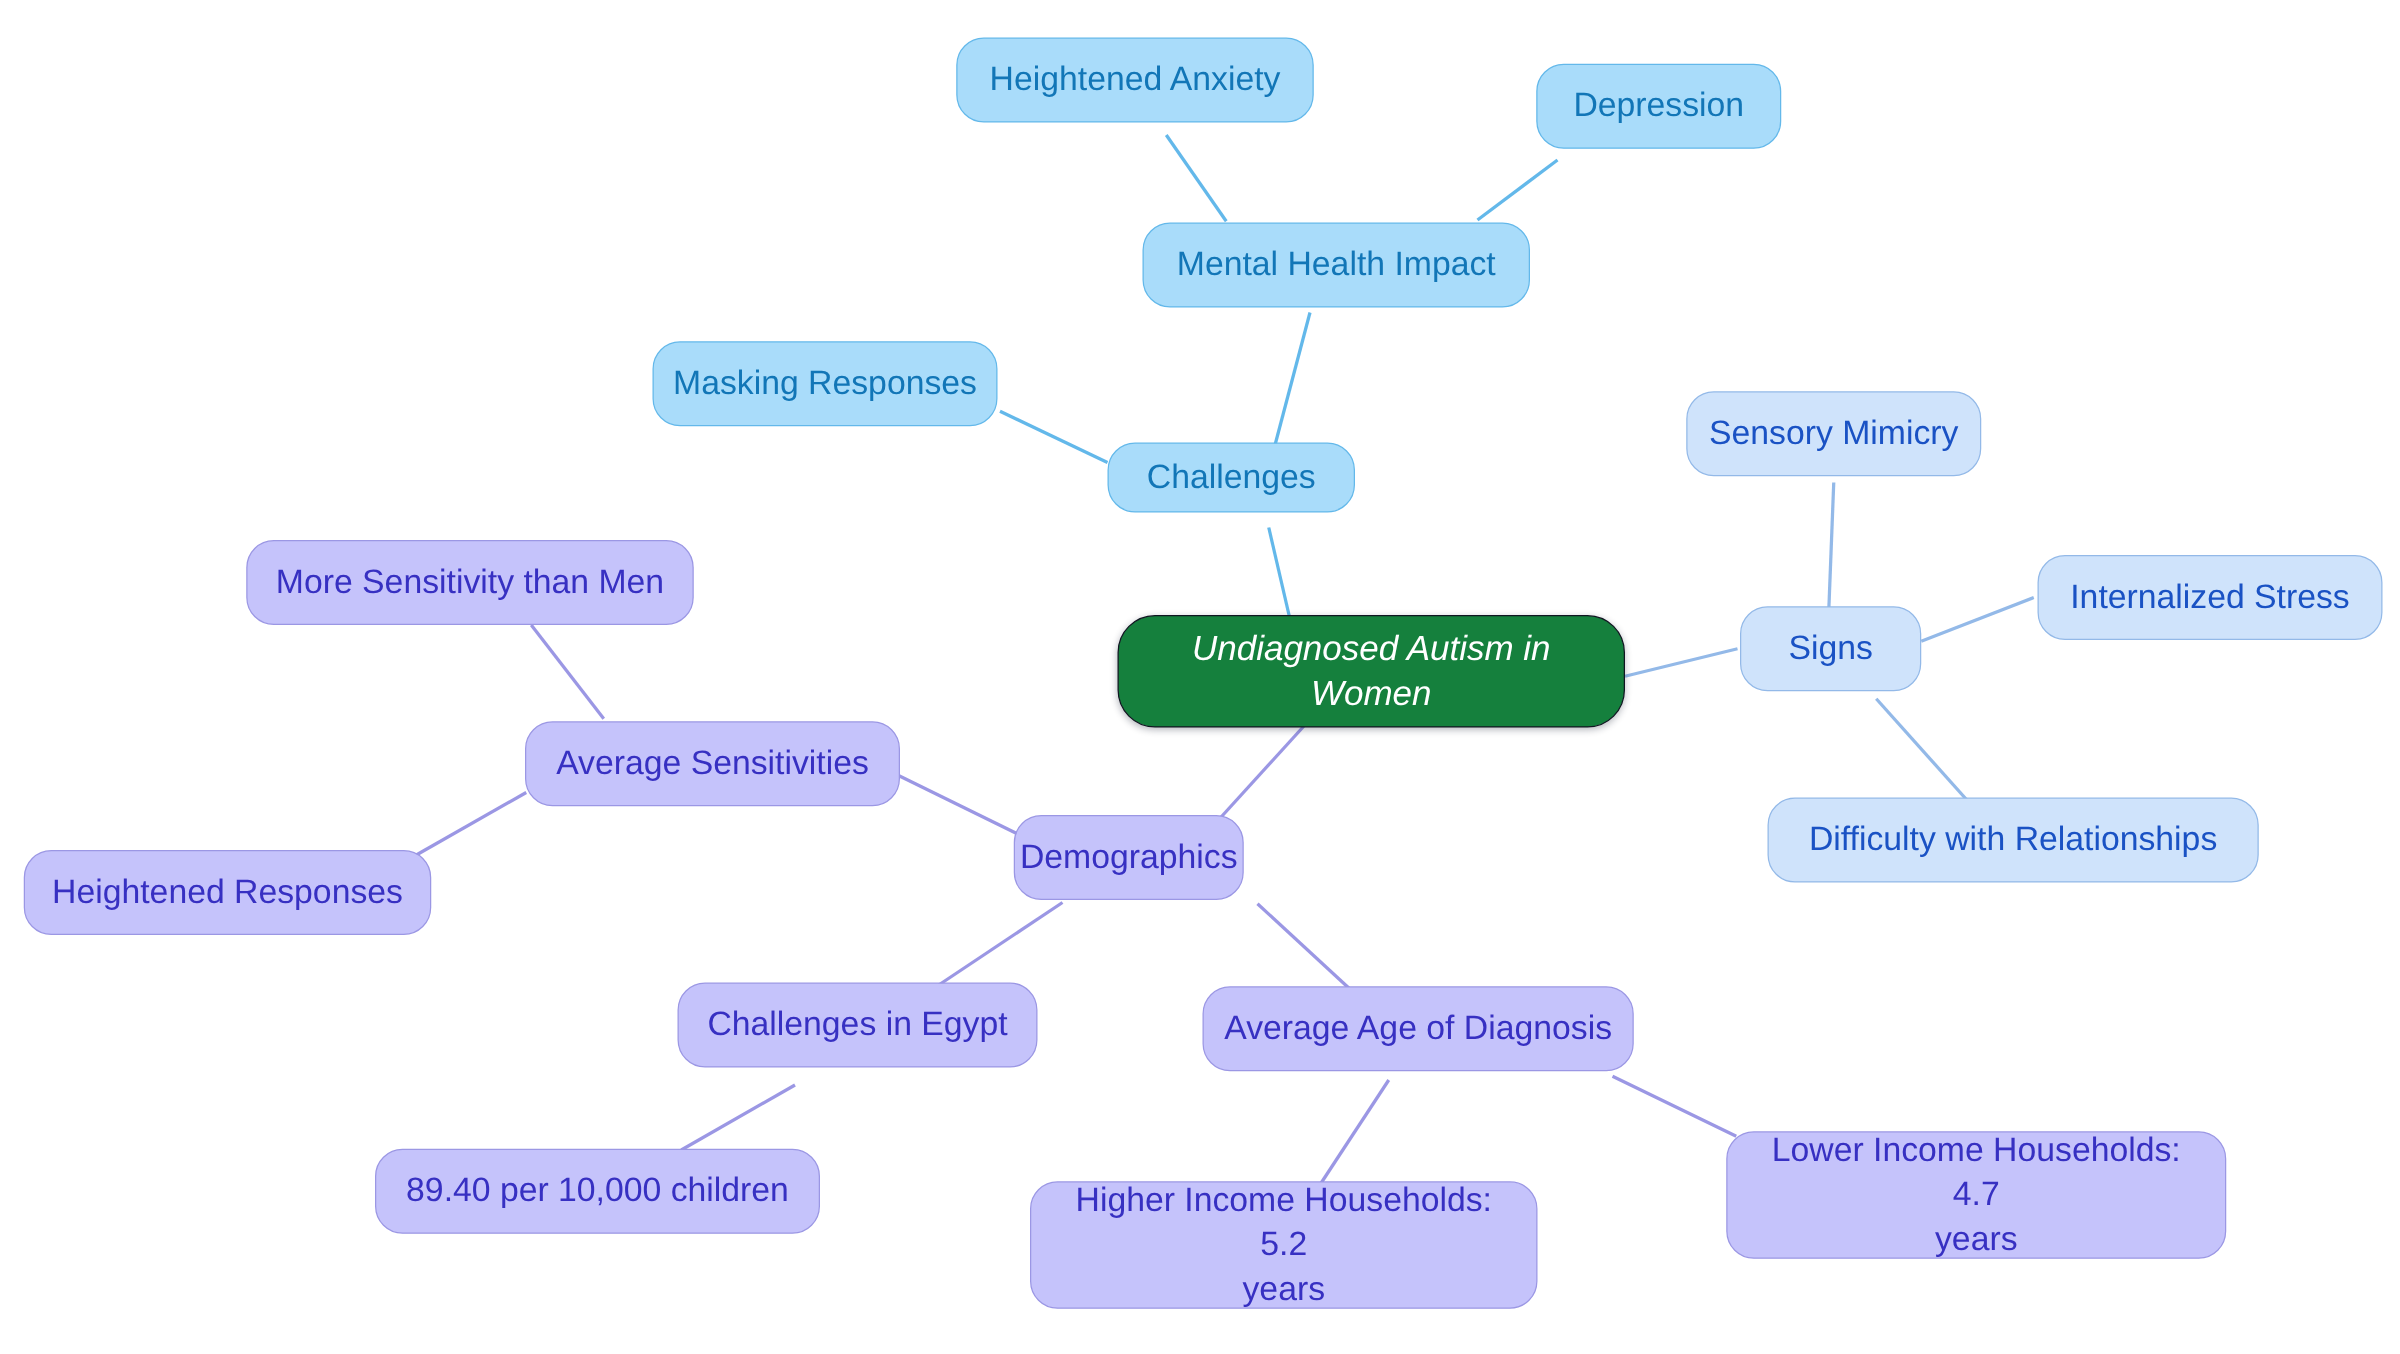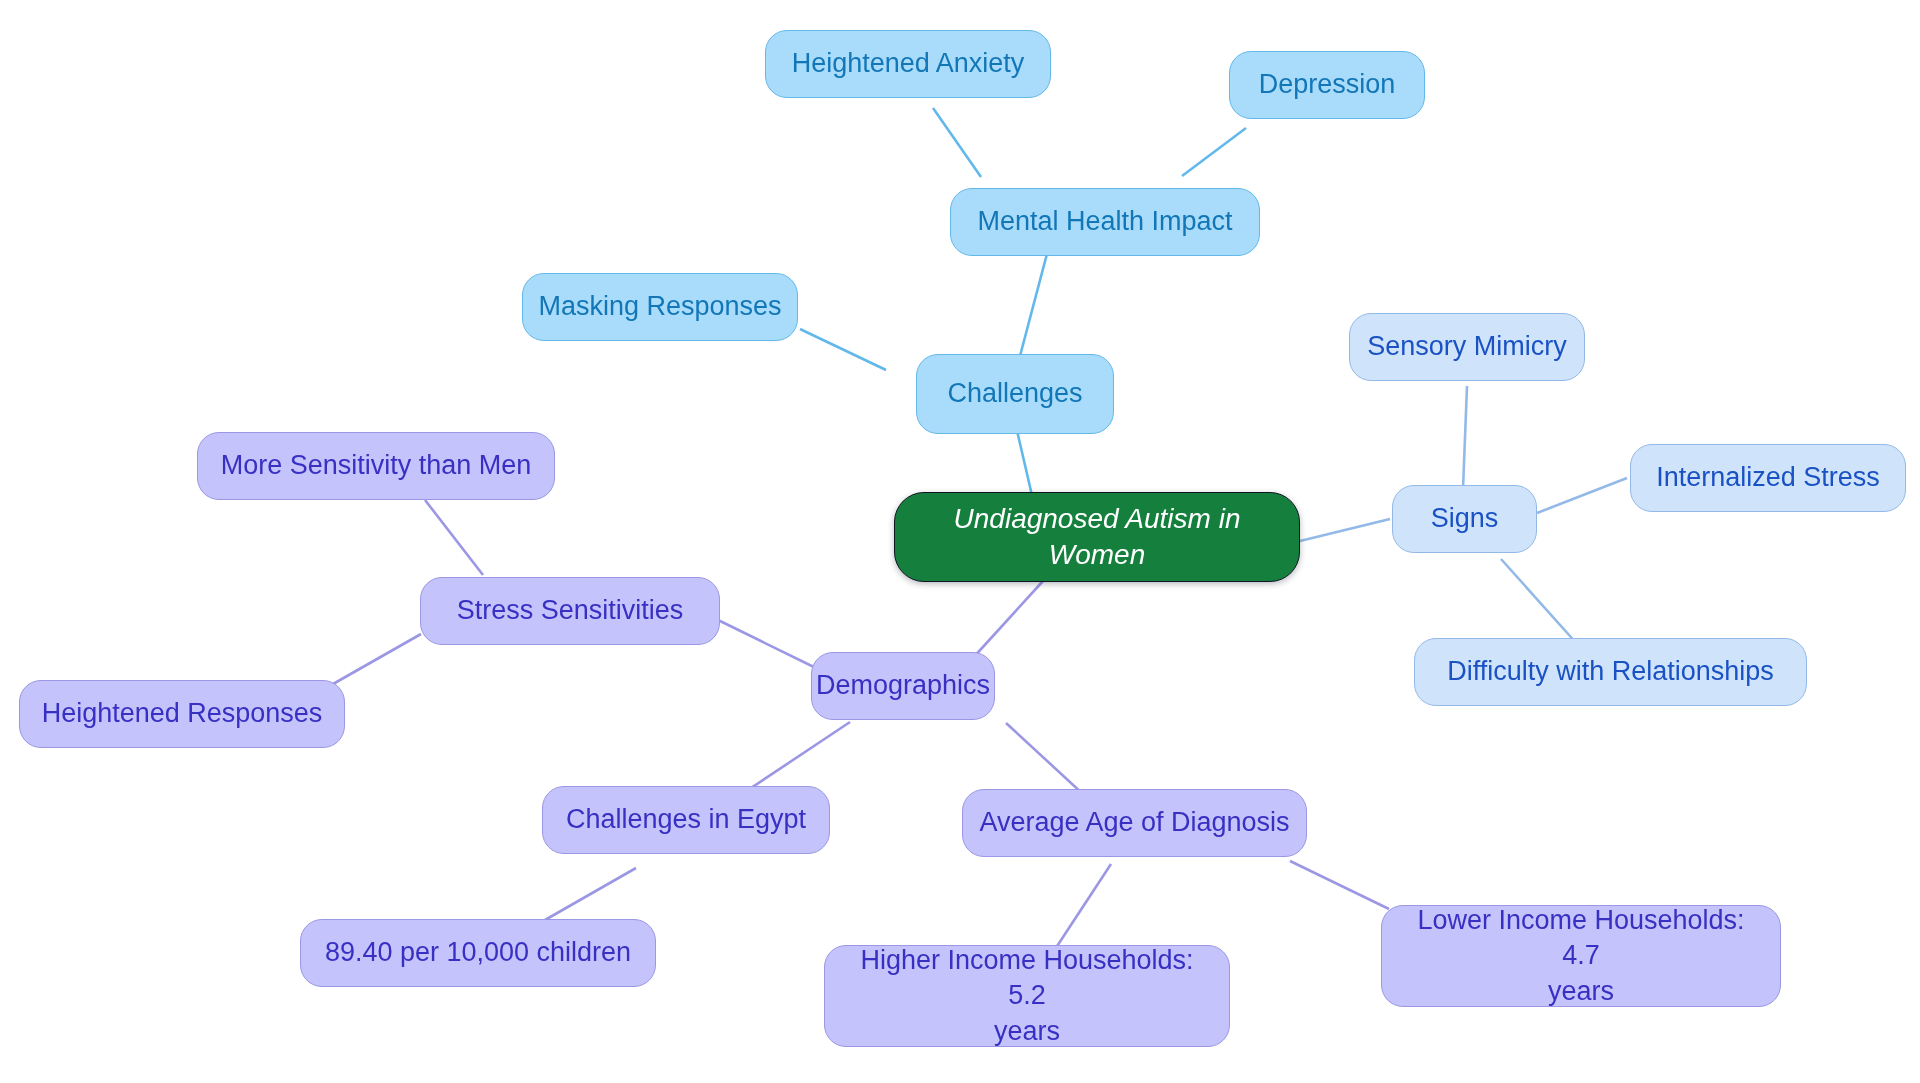--- a/index.html
+++ b/index.html
@@ -111,25 +111,25 @@
 
     <path d="M 1111 864 L 1046 963" stroke="#9b97e4" stroke-width="2.6" fill="none"></path>
 
     <path d="M 1290 861 L 1389 909" stroke="#9b97e4" stroke-width="2.6" fill="none"></path>
   </svg>
 
   <div class="node node-root" style="left:894px; top:492px; width:406px; height:90px;">
     <span>Undiagnosed Autism in Women</span>
   </div>
 
-  <div class="node node-blue" style="left:916px; top:354px; width:198px; height:80px;">
+  <div class="node node-blue" style="left:886px; top:354px; width:198px; height:56px;">
     <span>Challenges</span>
   </div>
 
-  <div class="node node-blue" style="left:914px; top:188px; width:310px; height:68px;margin-left:36px;">
+  <div class="node node-blue" style="left:914px; top:178px; width:310px; height:68px;">
     <span>Mental Health Impact</span>
   </div>
 
   <div class="node node-blue" style="left:765px; top:30px; width:286px; height:68px;">
     <span>Heightened Anxiety</span>
   </div>
 
   <div class="node node-blue" style="left:1229px; top:51px; width:196px; height:68px;">
     <span>Depression</span>
   </div>
@@ -152,21 +152,21 @@
 
   <div class="node node-paleblue" style="left:1414px; top:638px; width:393px; height:68px;">
     <span>Difficulty with Relationships</span>
   </div>
 
   <div class="node node-lavender" style="left:811px; top:652px; width:184px; height:68px;">
     <span>Demographics</span>
   </div>
 
   <div class="node node-lavender" style="left:420px; top:577px; width:300px; height:68px;">
-    <span>Stress Sensitivities</span>
+    <span>Average Sensitivities</span>
   </div>
 
   <div class="node node-lavender" style="left:197px; top:432px; width:358px; height:68px;">
     <span>More Sensitivity than Men</span>
   </div>
 
   <div class="node node-lavender" style="left:19px; top:680px; width:326px; height:68px;">
     <span>Heightened Responses</span>
   </div>
 

